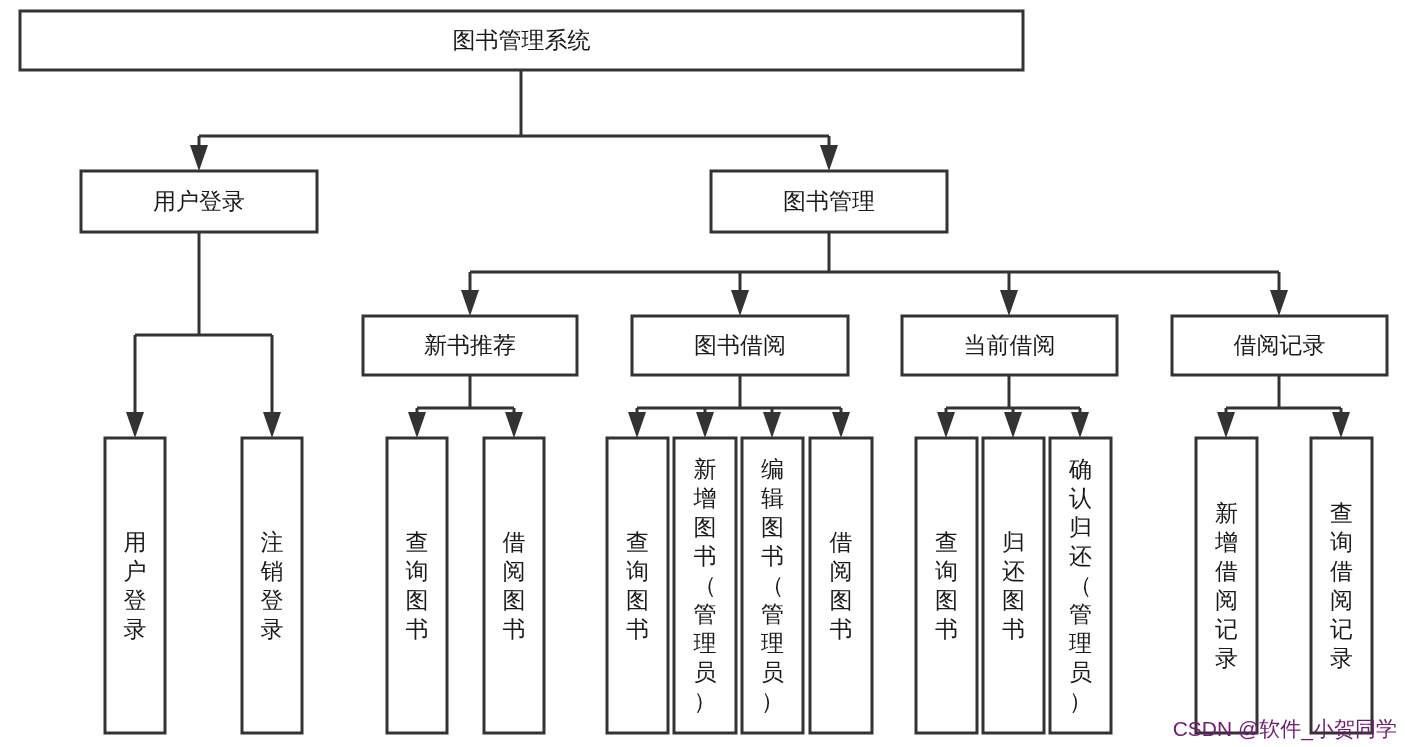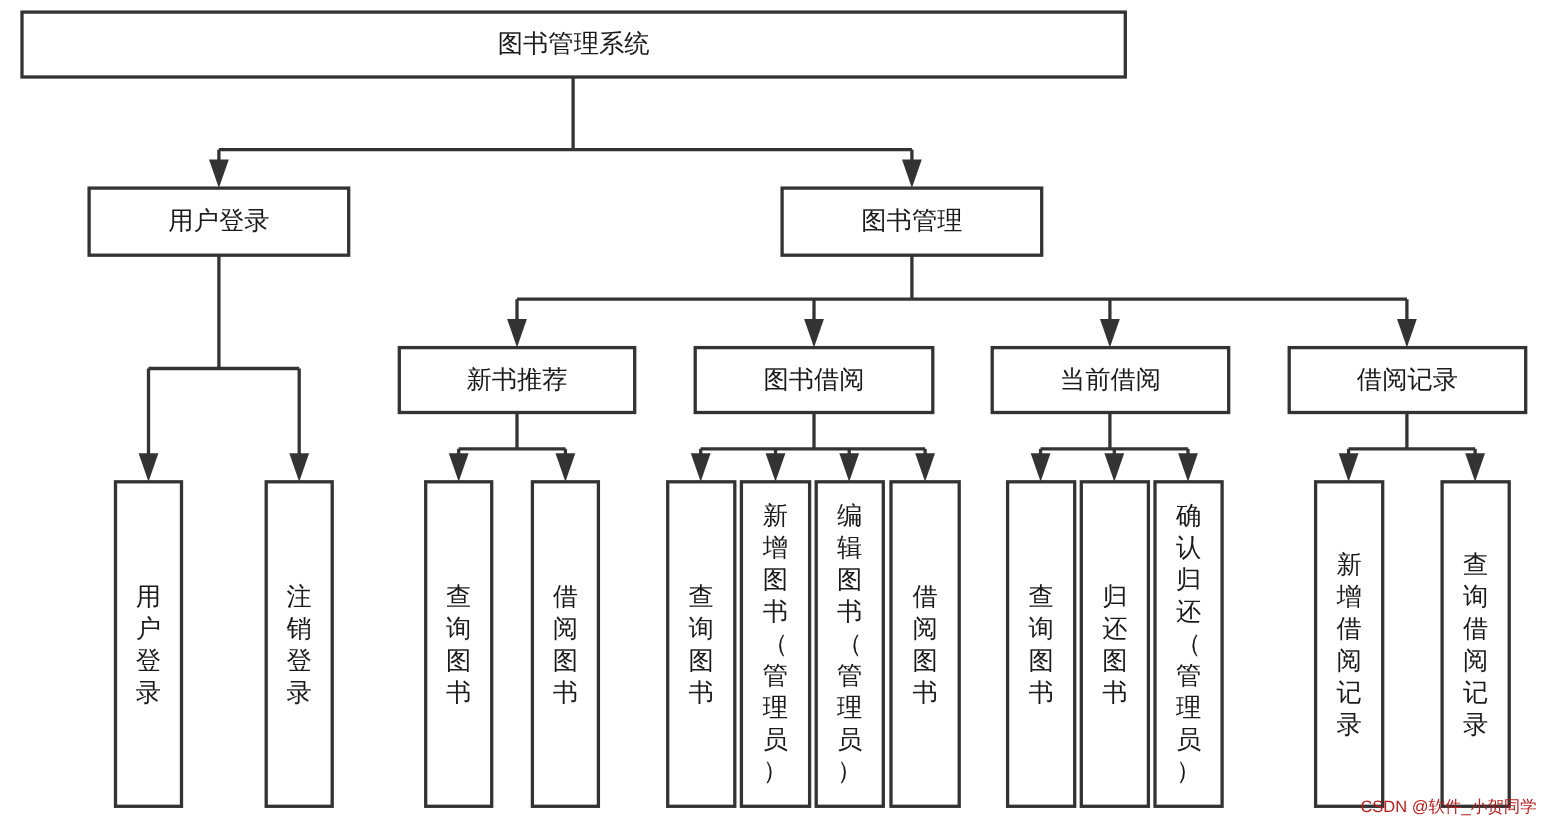--- a/index.html
+++ b/index.html
@@ -52,22 +52,22 @@
   }
   .arrow-head {
     fill: #333333;
     stroke: none;
   }
   .watermark-text {
     position: absolute;
     right: 8px;
     bottom: 4px;
     font-family: "Liberation Sans", "DejaVu Sans", sans-serif;
-    font-size: 15px;
-    color: #b91c1c;
+    font-size: 21px;
+    color: #701a75;
     white-space: nowrap;
     user-select: none;
   }
 </style>
 </head>
 <body>
 
 <div id="diagram-root">
 
   <svg class="diagram-canvas" viewBox="0 0 1405 747" aria-label="图书管理系统 功能结构图">

